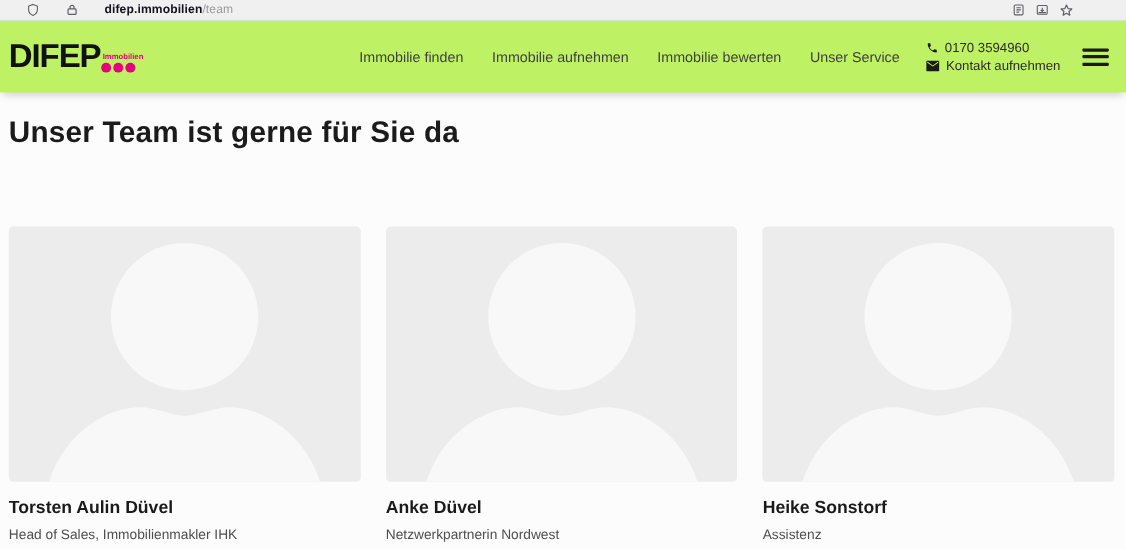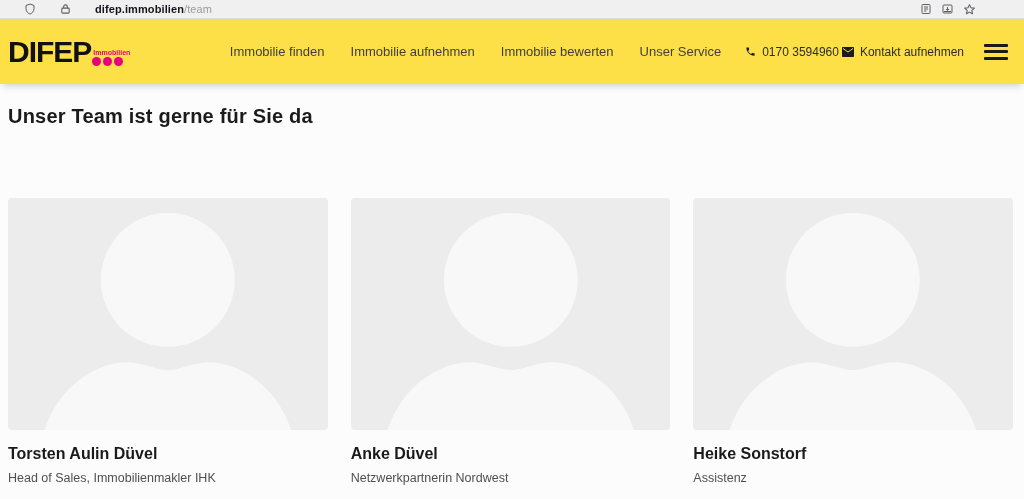--- a/index.html
+++ b/index.html
@@ -30,21 +30,21 @@
     white-space: nowrap;
     display: flex;
   }
   .url-domain { font-weight: bold; color: #15141a; }
   .url-path { color: #9b9b9e; }
   .urlbar-right { display: flex; align-items: center; gap: 9px; margin-right: 40px; }
 
   
   .site-header {
     height: 65px;
-    background: #fde047;
+    background: #bef264;
     display: flex;
     align-items: center;
     position: relative;
     box-shadow: 0 5px 7px -3px rgba(0,0,0,0.18);
     z-index: 5;
   }
   .logo {
     margin-left: 8px;
     display: flex;
     align-items: flex-end;
@@ -77,37 +77,37 @@
     justify-content: flex-end;
   }
   .main-nav a {
     font-size: 13px;
     color: #3f3f3f;
     text-decoration: none;
     white-space: nowrap;
     cursor: pointer;
   }
 
-  .contact-block { display: flex; flex-direction: row; gap: 3px; margin-right: 20px; }
+  .contact-block { display: flex; flex-direction: column; gap: 3px; margin-right: 20px; }
   .contact-row {
     display: flex; align-items: center; gap: 6px;
     font-size: 12px; color: #2c2c2c; white-space: nowrap; cursor: pointer;
   }
   .contact-row svg { display: block; }
 
   .hamburger {
     width: 24px; height: 16px;
     display: flex; flex-direction: column; justify-content: space-between;
     margin-right: 16px; cursor: pointer;
   }
   .hamburger i { display: block; height: 3px; background: #1a1a1a; border-radius: 1px; }
 
   
   .page-title {
-    font-size: 20px;
+    font-size: 27px;
     font-weight: 600;
     color: #1b1b1b;
     letter-spacing: .2px;
     margin: 21px 8px 0 8px;
   }
 
   .team-grid {
     display: flex;
     gap: 23px;
     margin: 70px 11px 0 8px;

